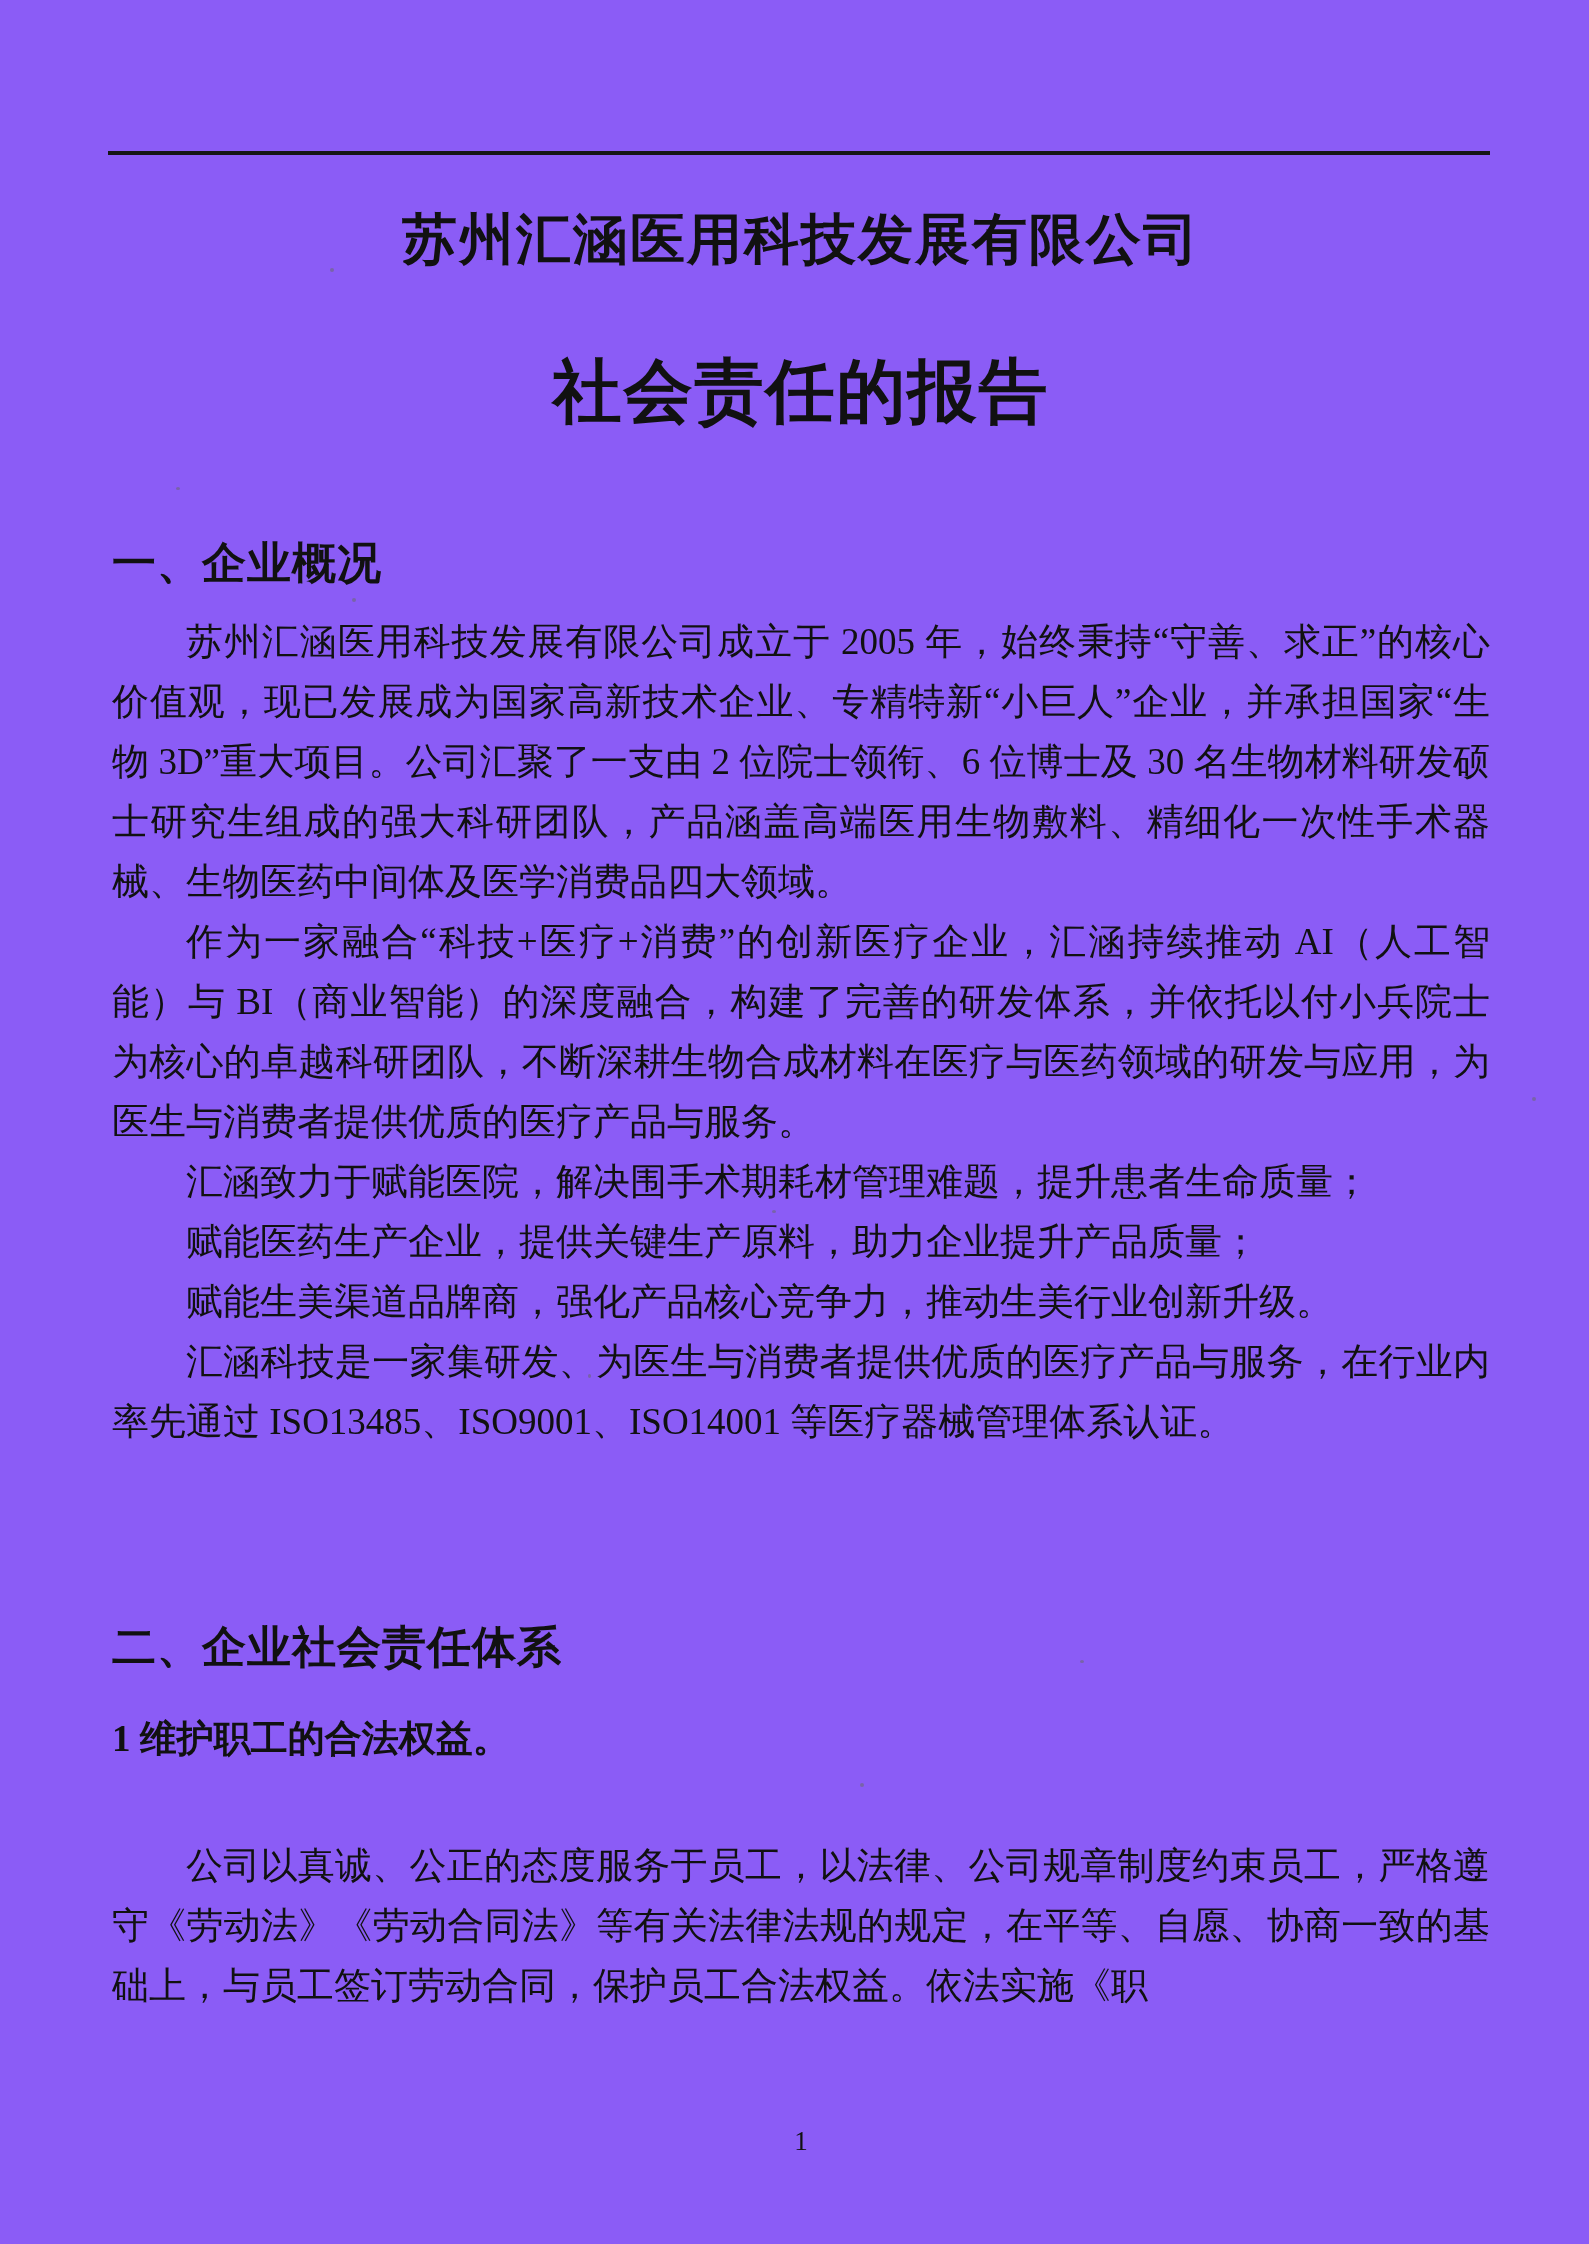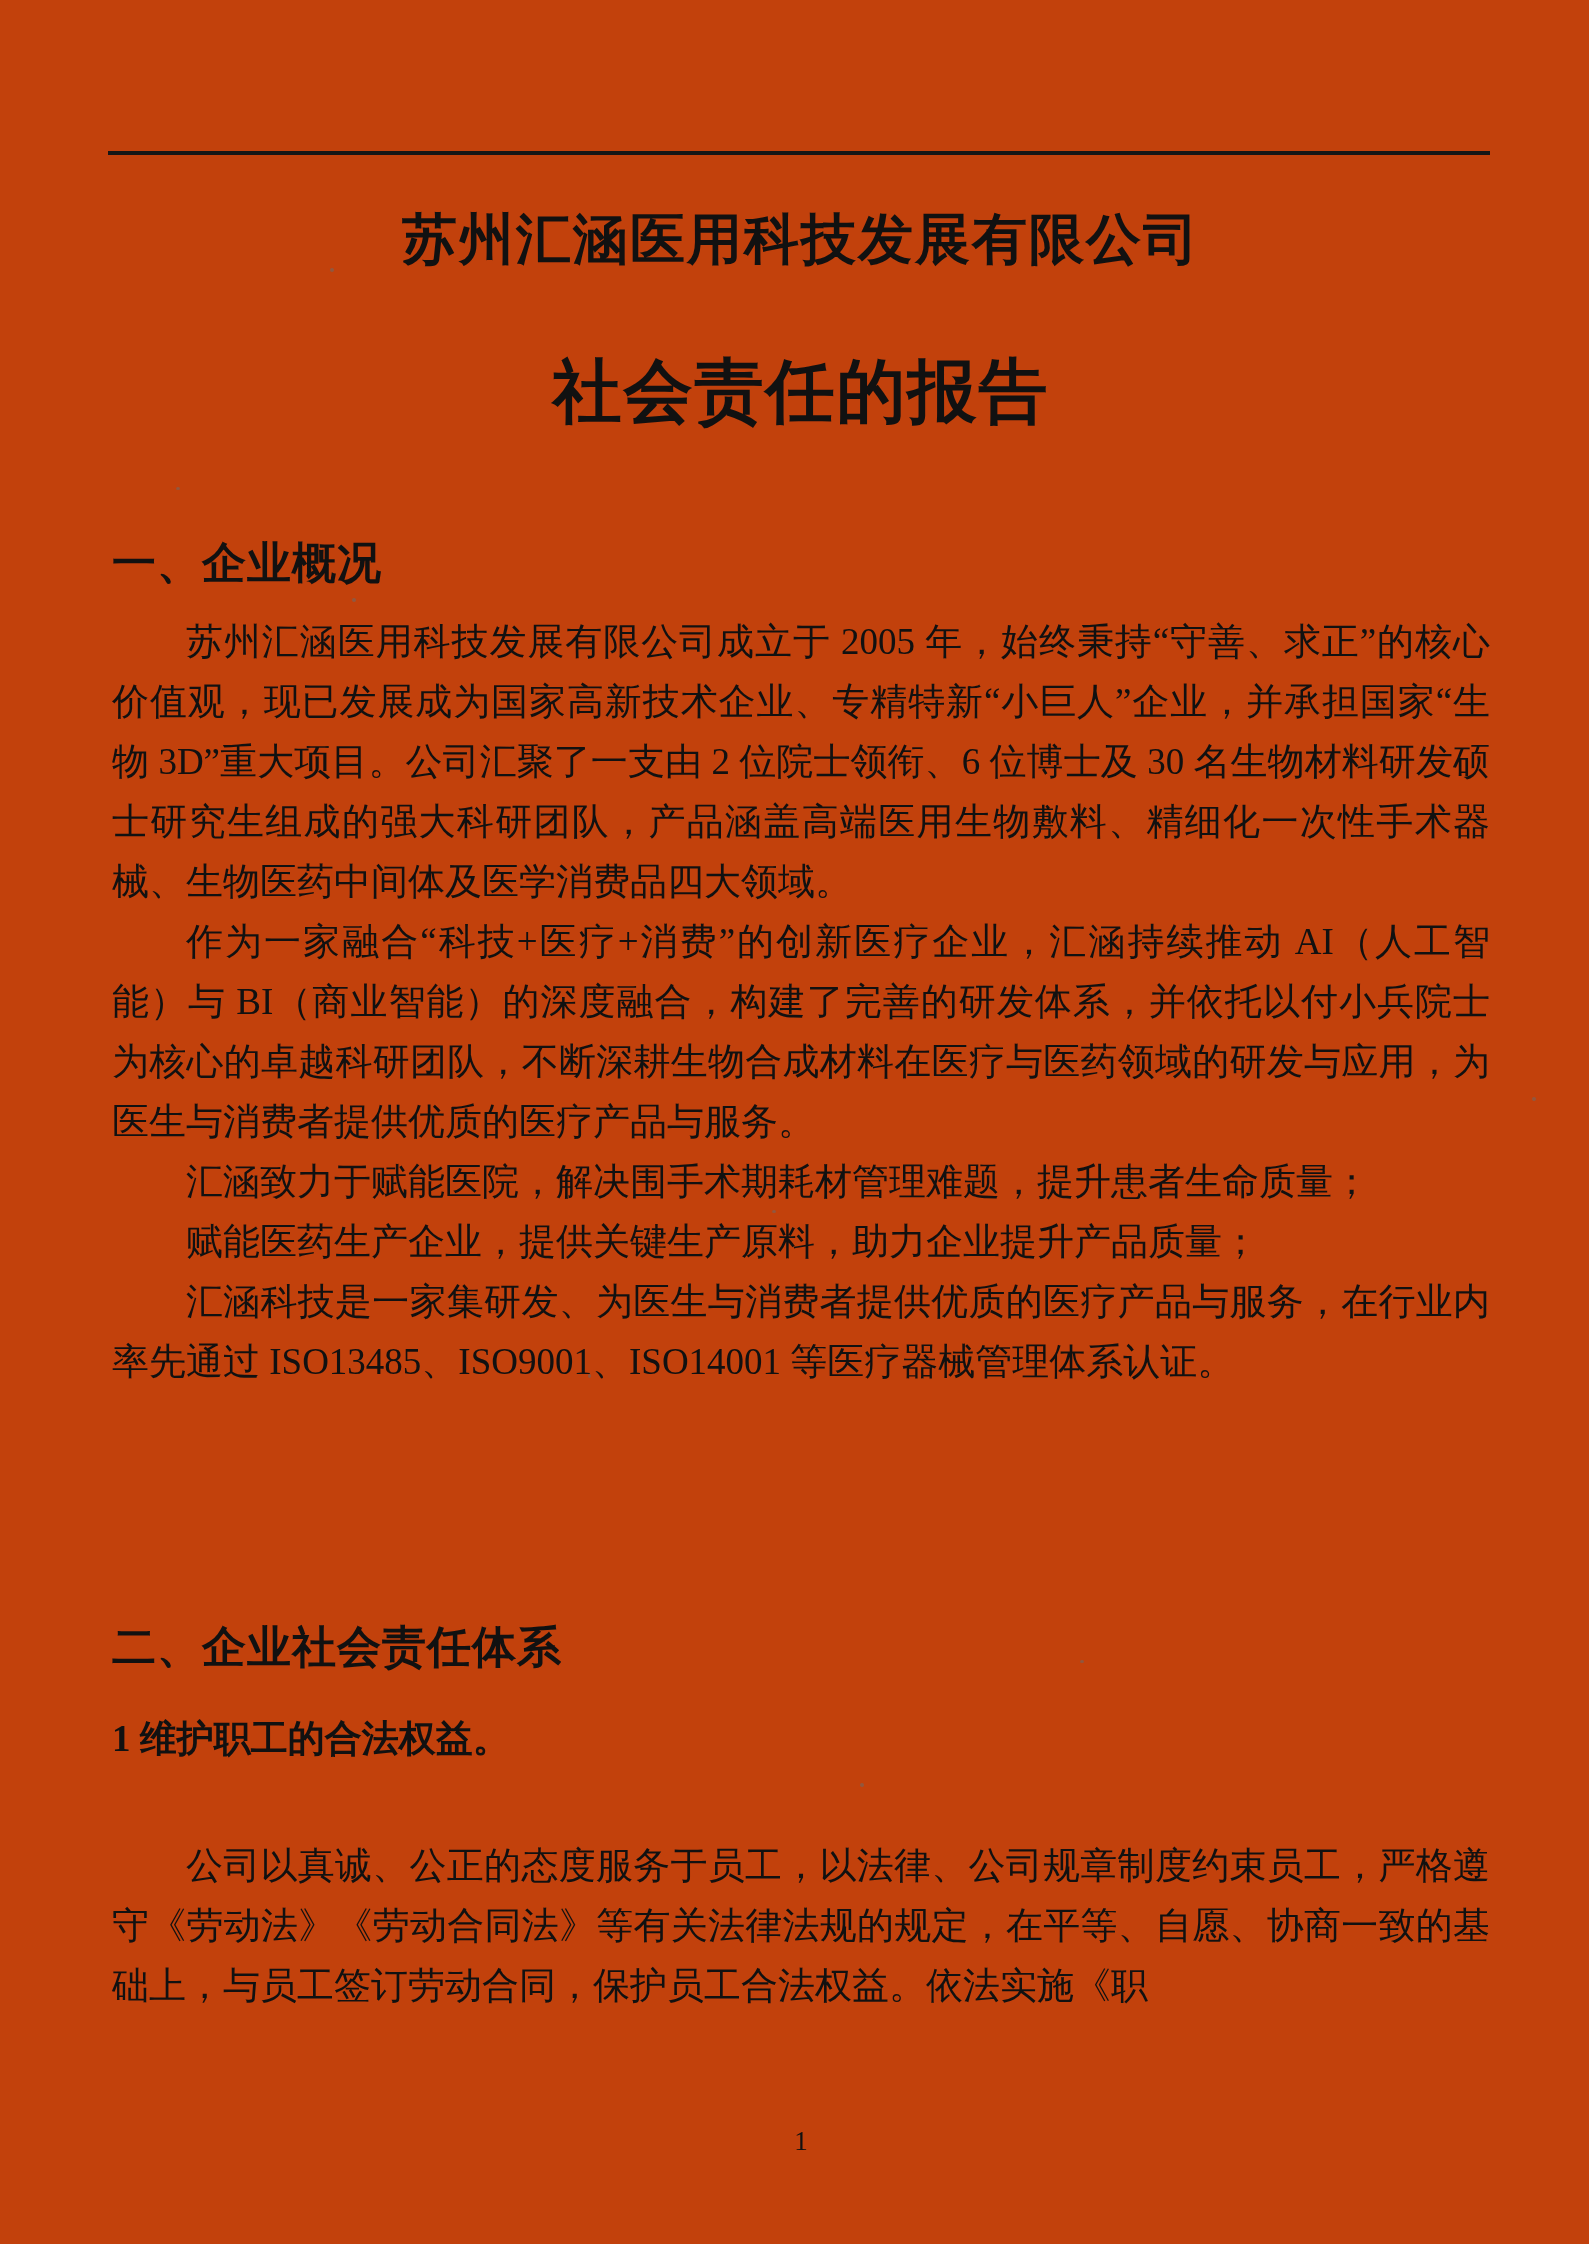--- a/index.html
+++ b/index.html
@@ -4,21 +4,21 @@
 <style>
   html, body {
     margin: 0;
     padding: 0;
     background: #ffffff;
   }
   .page {
     position: relative;
     width: 1589px;
     height: 2244px;
-    background: #c2410c;
+    background: #8b5cf6;
     overflow: hidden;
     font-family: "Liberation Serif", "DejaVu Serif", serif;
     color: #111111;
   }
   .top-rule {
     position: absolute;
     top: 151px;
     left: 108px;
     width: 1382px;
     height: 4px;
@@ -105,20 +105,21 @@
 
   <div class="doc-subtitle">社会责任的报告</div>
 
   <div class="h-sec h1-pos">一、企业概况</div>
 
   <div class="body-block body1-pos">
     <p>苏州汇涵医用科技发展有限公司成立于 2005 年，始终秉持“守善、求正”的核心价值观，现已发展成为国家高新技术企业、专精特新“小巨人”企业，并承担国家“生物 3D”重大项目。公司汇聚了一支由 2 位院士领衔、6 位博士及 30 名生物材料研发硕士研究生组成的强大科研团队，产品涵盖高端医用生物敷料、精细化一次性手术器械、生物医药中间体及医学消费品四大领域。</p>
     <p>作为一家融合“科技+医疗+消费”的创新医疗企业，汇涵持续推动 AI（人工智能）与 BI（商业智能）的深度融合，构建了完善的研发体系，并依托以付小兵院士为核心的卓越科研团队，不断深耕生物合成材料在医疗与医药领域的研发与应用，为医生与消费者提供优质的医疗产品与服务。</p>
     <p>汇涵致力于赋能医院，解决围手术期耗材管理难题，提升患者生命质量；</p>
     <p>赋能医药生产企业，提供关键生产原料，助力企业提升产品质量；</p>
+    <p>赋能生美渠道品牌商，强化产品核心竞争力，推动生美行业创新升级。</p>
     <p>汇涵科技是一家集研发、为医生与消费者提供优质的医疗产品与服务，在行业内率先通过 ISO13485、ISO9001、ISO14001 等医疗器械管理体系认证。</p>
   </div>
 
   <div class="h-sec h2-pos">二、企业社会责任体系</div>
 
   <div class="h-sub">1 维护职工的合法权益。</div>
 
   <div class="body-block body2-pos">
     <p>公司以真诚、公正的态度服务于员工，以法律、公司规章制度约束员工，严格遵守《劳动法》《劳动合同法》等有关法律法规的规定，在平等、自愿、协商一致的基础上，与员工签订劳动合同，保护员工合法权益。依法实施《职</p>
   </div>

